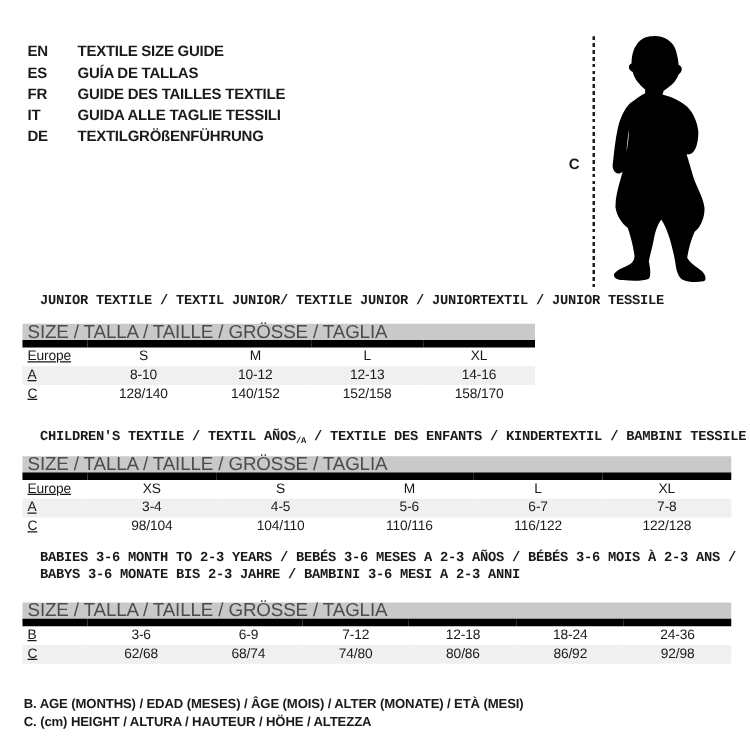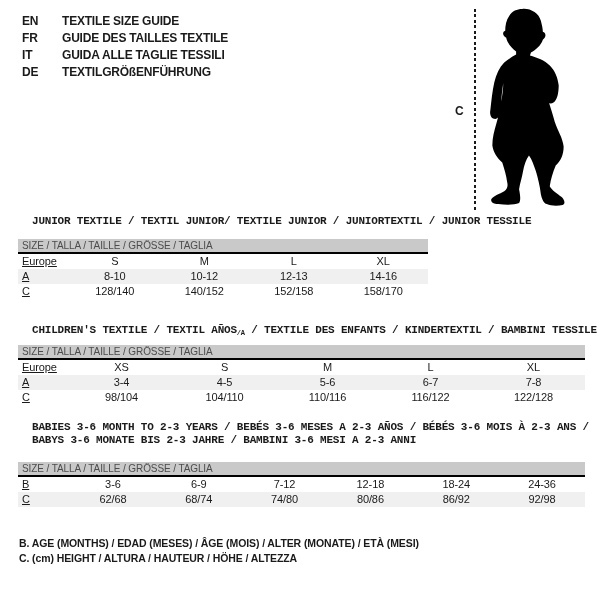--- a/index.html
+++ b/index.html
@@ -1,21 +1,21 @@
 <!DOCTYPE html>
 <html><head>
 <meta charset="utf-8">
 <style>
   html,body{margin:0;padding:0;}
   body{
     width:600px;height:600px;background:#ffffff;
     font-family:"Liberation Sans",sans-serif;
     color:#1a1a1a;position:relative;overflow:hidden;
   }
-  .page{position:absolute;inset:0;}
+  .page{position:absolute;inset:0;margin-top:20px;}
 
   
   .lang-list{
     position:absolute;top:13px;left:22px;
     font-size:12px;font-weight:bold;line-height:17px;letter-spacing:-0.2px;
   }
   .lang-row{display:flex;}
   .lang-code{width:40px;}
 
   
@@ -36,21 +36,21 @@
 
   
   .size-table{
     position:absolute;left:18px;border-collapse:collapse;table-layout:fixed;
     font-size:11px;letter-spacing:-0.1px;
   }
   .size-table td{height:15px;line-height:15px;padding:0;text-align:center;vertical-align:middle;}
   .size-table td.lbl{text-align:left;padding-left:4px;text-decoration:underline;}
   .size-table tr.bar td{
     background:#c9c9c9;color:#4c4c4c;text-align:left;padding-left:4px;
-    height:13px;line-height:13px;border-bottom:2px solid #000000;font-size:10px;
+    height:13px;line-height:13px;border-bottom:6px solid #000000;font-size:15px;
   }
   .size-table tr.stripe td{background:#f0f0f0;}
 
   .t1{top:239px;width:410px;}
   .t2{top:345px;width:567px;}
   .t3{top:462px;width:567px;}
 
   
   .footnotes{
     position:absolute;left:19px;top:536px;
@@ -59,20 +59,24 @@
 </style>
 </head>
 <body>
 
 <div class="page">
 
   <div class="lang-list">
     <div class="lang-row">
       <span class="lang-code">EN</span>
       <span>TEXTILE SIZE GUIDE</span>
+    </div>
+    <div class="lang-row">
+      <span class="lang-code">ES</span>
+      <span>GUÍA DE TALLAS</span>
     </div>
     <div class="lang-row">
       <span class="lang-code">FR</span>
       <span>GUIDE DES TAILLES TEXTILE</span>
     </div>
     <div class="lang-row">
       <span class="lang-code">IT</span>
       <span>GUIDA ALLE TAGLIE TESSILI</span>
     </div>
     <div class="lang-row">

